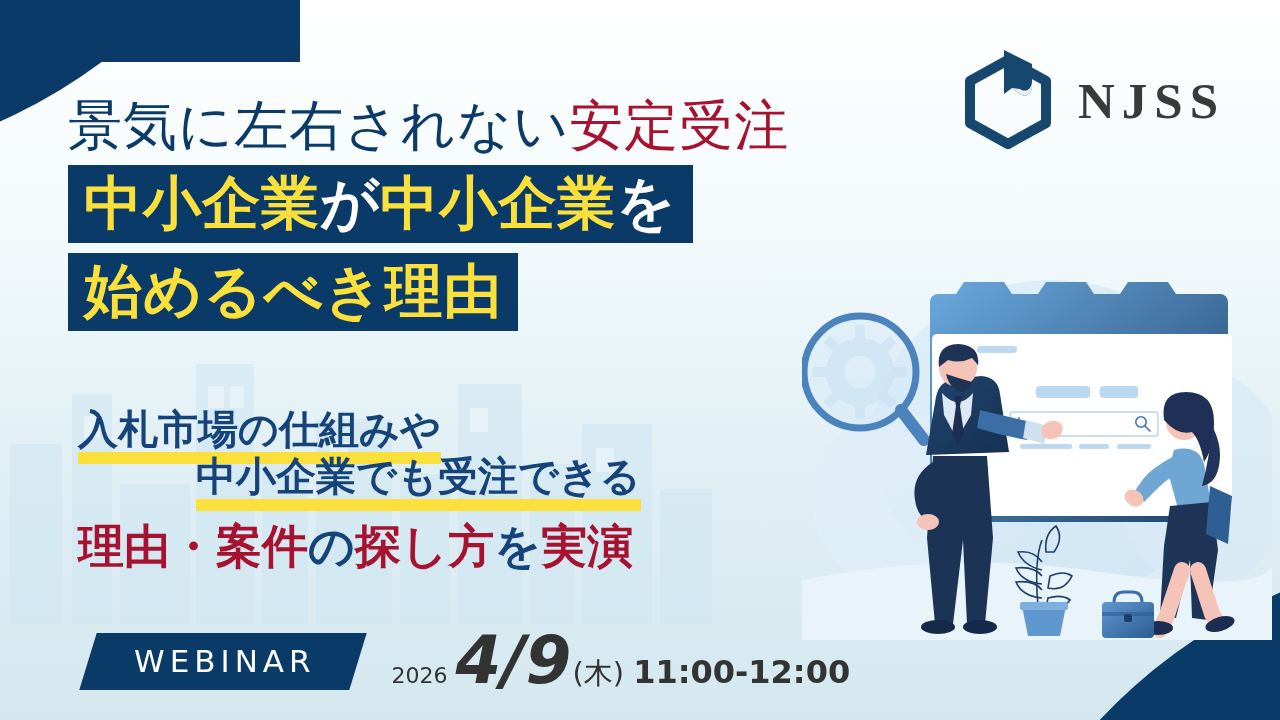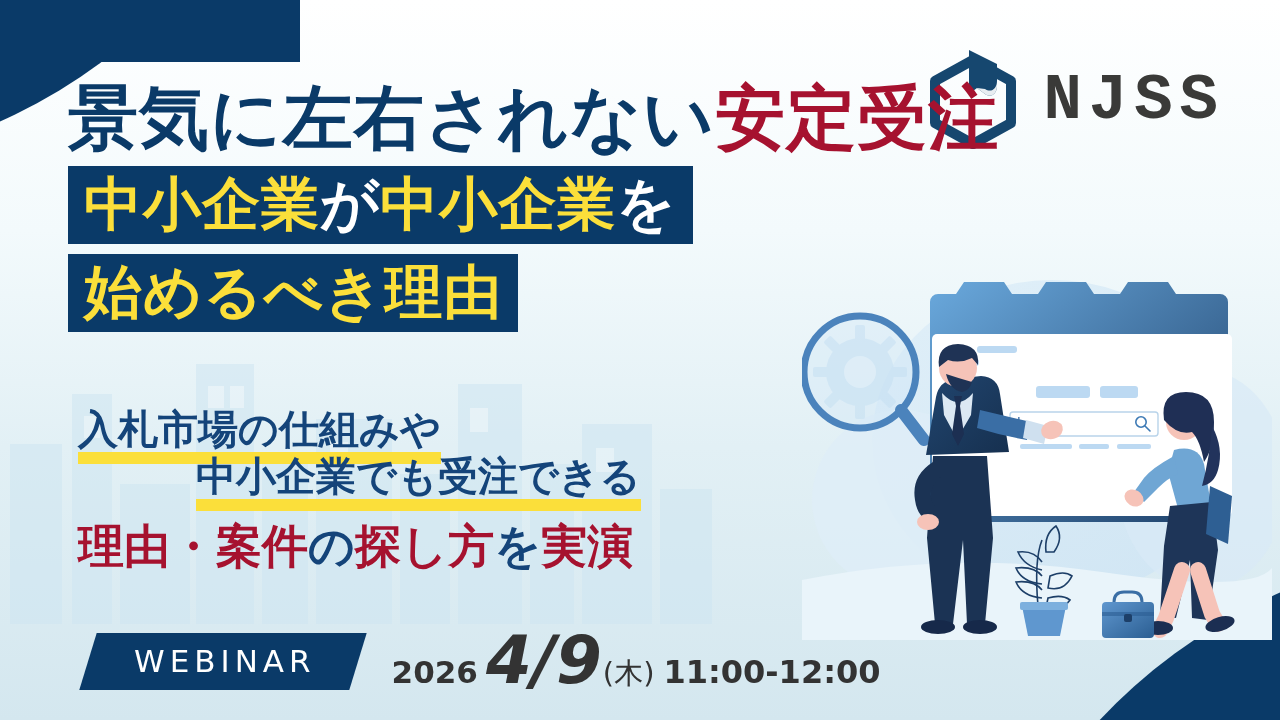--- a/index.html
+++ b/index.html
@@ -34,32 +34,33 @@
     border-top-left-radius: 100% 100%;
   }
 
   
   #skyline { left: 0; bottom: 96px; width: 760px; height: 300px; opacity: .55; }
 
   
   #logo-block { right: 55px; top: 48px; display: flex; align-items: center; gap: 22px; }
   #logo-mark { width: 96px; height: 106px; display: block; }
   #logo-word {
-    font-size: 64px; font-weight: 700; letter-spacing: 7px;
+    font-size: 51px; font-weight: 700; letter-spacing: 7px;
     color: #3a3a38; line-height: 1;
-    font-family: Liberation Mono, monospace;
+    font-family: Liberation Serif, serif;
   }
 
   
   #headline { left: 68px; top: 82px; width: 820px; }
 
   .hl-line1 {
-    font-size: 70px; font-weight: 700; letter-spacing: 1px;
+    font-size: 54px; font-weight: 400; letter-spacing: 1px;
     line-height: 1.05; white-space: nowrap;
     font-family: "DejaVu Sans", "Liberation Sans", sans-serif;
+    margin-top: 16px;
   }
   .hl-line1 .seg-navy { color: #0a3a68; }
   .hl-line1 .seg-red  { color: #a6122f; }
 
   .hl-band {
     display: inline-block;
     background: #0a3a68;
     padding: 9px 16px 11px 16px;
     margin-top: 10px;
     white-space: nowrap;
@@ -107,21 +108,21 @@
     line-height: 1;
   }
   #webinar-badge span { display: inline-block; transform: skewX(17deg); }
   #date-text {
     color: #333333;
     line-height: 1;
     white-space: nowrap;
     display: flex; align-items: baseline;
     font-family: "DejaVu Sans", "Liberation Sans", sans-serif;
   }
-  #date-text .yr   { font-size: 31px; font-weight: 700; letter-spacing: 0px; }
+  #date-text .yr   { font-size: 22px; font-weight: 400; letter-spacing: 0px; }
   #date-text .md   { font-size: 66px; font-weight: 700; margin-left: 8px; letter-spacing: 0px; font-style: italic;}
   #date-text .dow  { font-size: 29px; font-weight: 400; margin-left: 1px; }
   #date-text .time { font-size: 32px; font-weight: 700; margin-left: 9px; letter-spacing: 0px;}
 
   
   #illustration { right: 8px; bottom: 80px; width: 470px; height: 390px; }
 </style>
 </head>
 <body>
 

